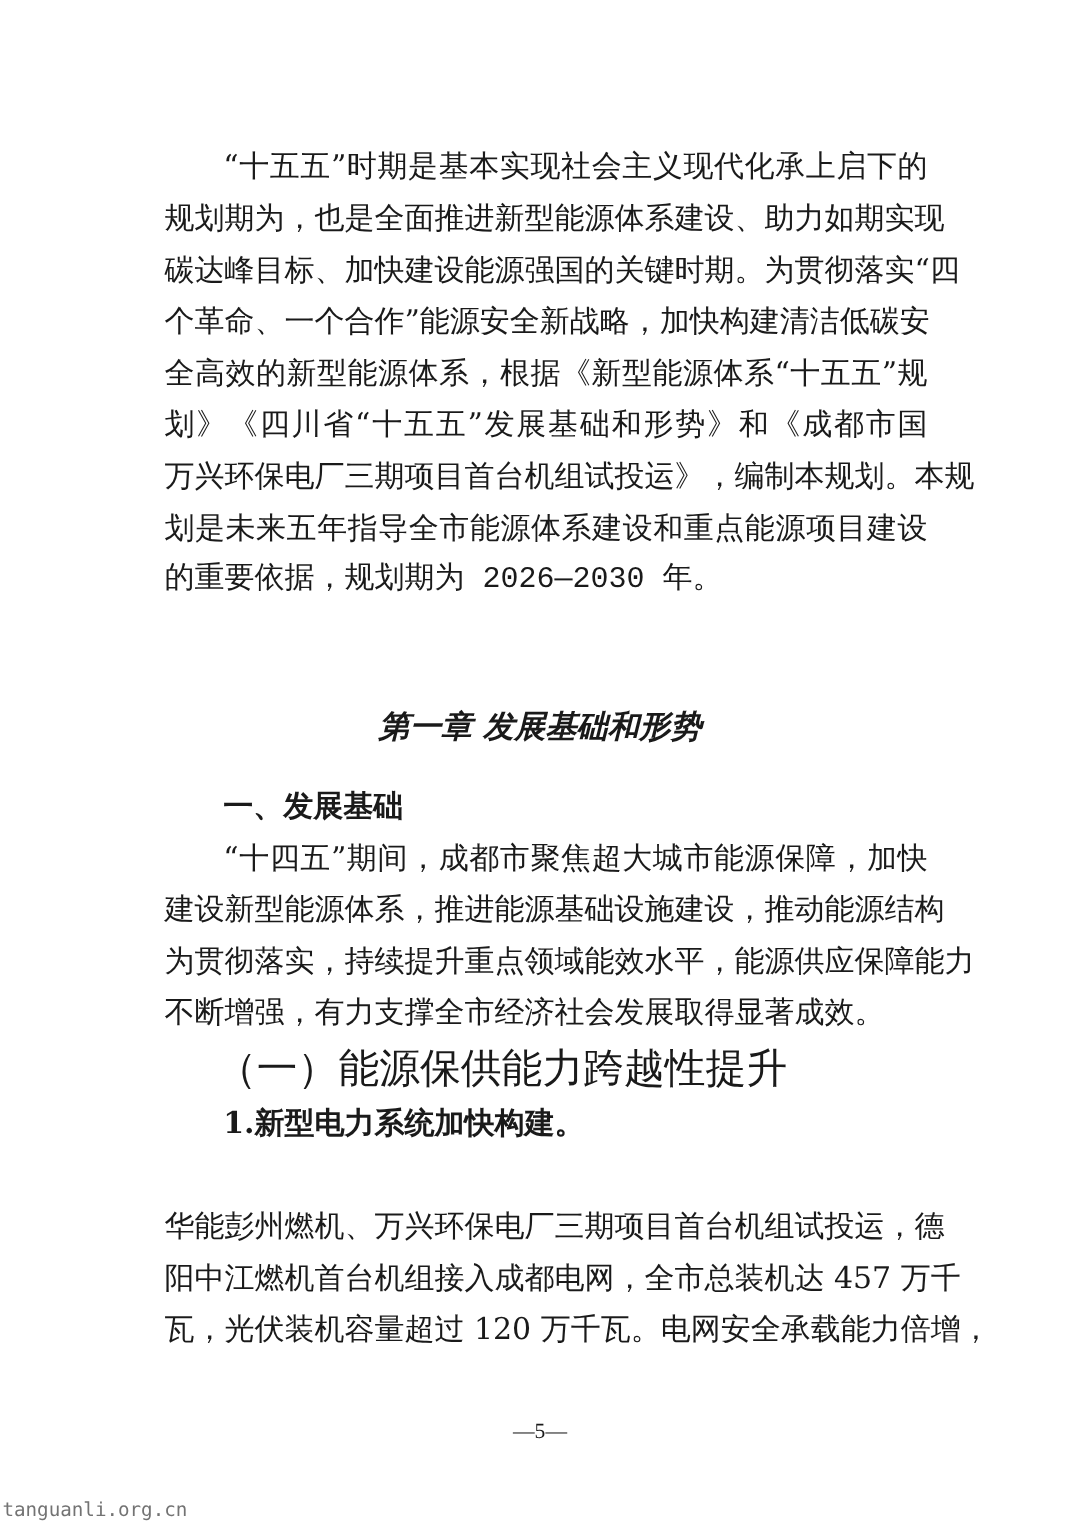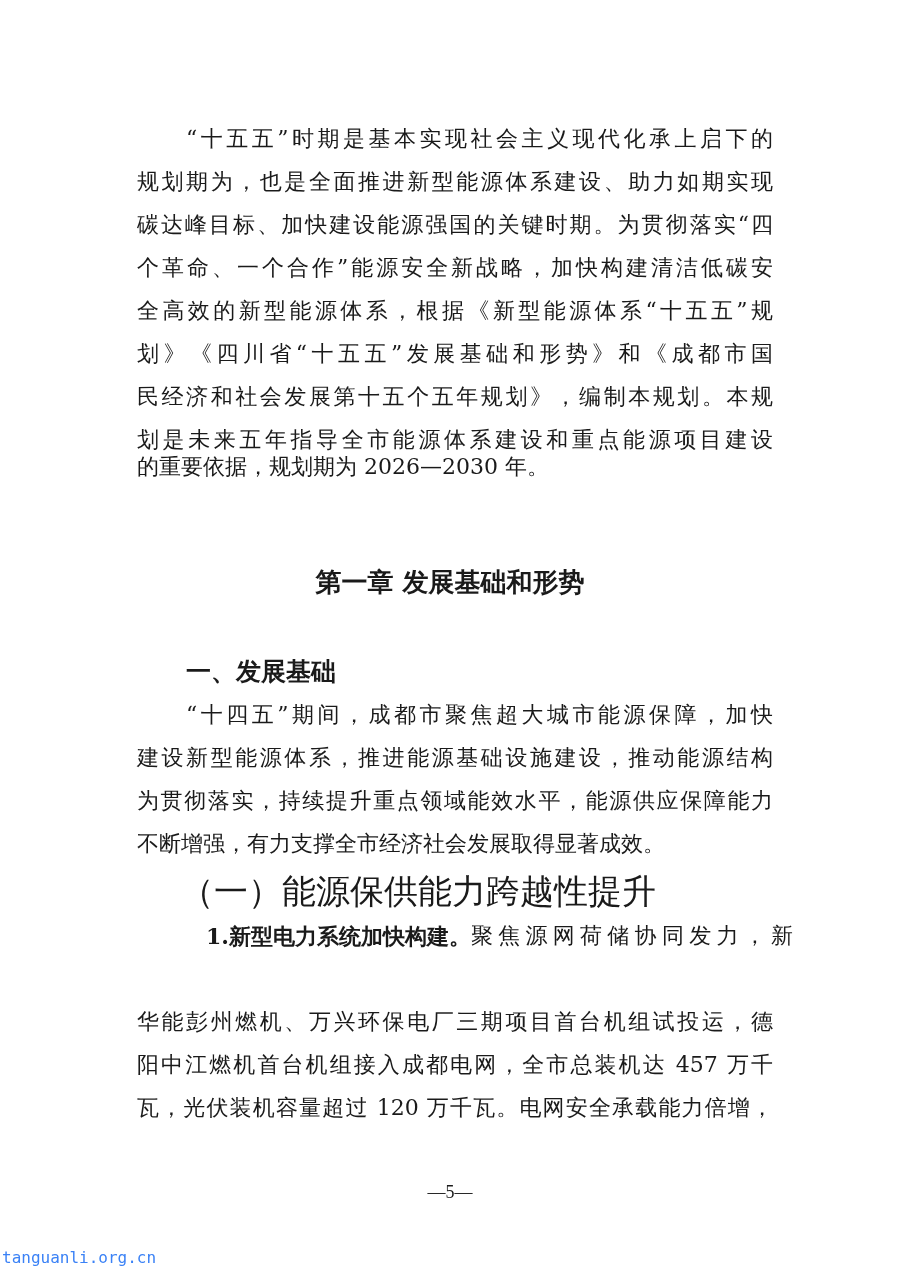--- a/index.html
+++ b/index.html
@@ -1,61 +1,60 @@
 <!DOCTYPE html>
 <html><head>
 <meta charset="utf-8">
 <style>
   html, body { margin: 0; padding: 0; background: #ffffff; }
   body { width: 900px; height: 1272px; position: relative; overflow: hidden;
          font-family: "DejaVu Serif", "Liberation Serif", serif; color: #1a1a1a; }
   .page { position: absolute; left: 0; top: 0; width: 900px; height: 1272px; background: #fff; }
-  .line { position: absolute; left: 137px; width: 636px; font-size: 22px; line-height: 30px;
+  .line { position: absolute; left: 137px; width: 636px; font-size: 25px; line-height: 30px;
           white-space: nowrap; text-align: justify; text-align-last: justify; letter-spacing: 0; }
   .line.last { text-align-last: left; }
-  .chapter { position: absolute; left: 0; width: 900px; top: 566px; text-align: center;
-             font-size: 26px; font-weight: bold; line-height: 32px; }
+  .chapter { position: absolute; left: 0; width: 900px; top: 590px; text-align: center;
+             font-size: 26px; font-weight: bold; line-height: 32px; font-style: italic; }
   .section { position: absolute; left: 186px; top: 657px; font-family: "DejaVu Sans", "Liberation Sans", sans-serif;
              font-size: 25px; font-weight: bold; line-height: 30px; }
   .sub { position: absolute; left: 180px; top: 876px; font-size: 34px; line-height: 30px; white-space: nowrap; }
   .bold { font-weight: bold; }
   .pagenum { position: absolute; left: 0; width: 900px; top: 1182px; text-align: center;
              font-family: "Liberation Serif", serif; font-size: 18px; }
   .watermark { position: absolute; left: 2px; top: 1248px; font-family: "DejaVu Sans Mono", monospace;
-               font-size: 16px; color: #3b82f6; }
+               font-size: 16px; color: #737373; }
 </style>
 </head>
 <body>
 
 <div class="page">
 
   <div class="line" style="top:124px; left:186px; width:587px;">“十五五”时期是基本实现社会主义现代化承上启下的</div>
   <div class="line" style="top:167px;">规划期为，也是全面推进新型能源体系建设、助力如期实现</div>
   <div class="line" style="top:210px;">碳达峰目标、加快建设能源强国的关键时期。为贯彻落实“四</div>
   <div class="line" style="top:253px;">个革命、一个合作”能源安全新战略，加快构建清洁低碳安</div>
   <div class="line" style="top:296px;">全高效的新型能源体系，根据《新型能源体系“十五五”规</div>
   <div class="line" style="top:339px;">划》《四川省“十五五”发展基础和形势》和《成都市国</div>
-  <div class="line" style="top:382px;">民经济和社会发展第十五个五年规划》，编制本规划。本规</div>
+  <div class="line" style="top:382px;">万兴环保电厂三期项目首台机组试投运》，编制本规划。本规</div>
   <div class="line" style="top:425px;">划是未来五年指导全市能源体系建设和重点能源项目建设</div>
-  <div class="line last" style="top:452px;">的重要依据，规划期为 2026—2030 年。</div>
+  <div class="line last" style="top:468px;font-family:Liberation Mono, monospace;">的重要依据，规划期为 2026—2030 年。</div>
 
   <div class="chapter">第一章  发展基础和形势</div>
 
   <div class="section">一、发展基础</div>
 
   <div class="line" style="top:700px; left:186px; width:587px;">“十四五”期间，成都市聚焦超大城市能源保障，加快</div>
   <div class="line" style="top:743px;">建设新型能源体系，推进能源基础设施建设，推动能源结构</div>
   <div class="line" style="top:786px;">为贯彻落实，持续提升重点领域能效水平，能源供应保障能力</div>
   <div class="line last" style="top:829px;">不断增强，有力支撑全市经济社会发展取得显著成效。</div>
 
   <div class="sub">（一）能源保供能力跨越性提升</div>
 
-  <div class="line" style="top:921px; left:186px; width:587px; display:flex; justify-content:space-between;margin-left:20px;">
+  <div class="line" style="top:921px; left:186px; width:587px; display:flex; justify-content:space-between;">
     <span class="bold">1.新型电力系统加快构建。</span>
-    <span style="flex:1; text-align:justify; text-align-last:justify;">聚焦源网荷储协同发力，新</span>
   </div>
   <div class="line" style="top:1007px;">华能彭州燃机、万兴环保电厂三期项目首台机组试投运，德</div>
   <div class="line" style="top:1050px;">阳中江燃机首台机组接入成都电网，全市总装机达 457 万千</div>
   <div class="line" style="top:1093px;">瓦，光伏装机容量超过 120 万千瓦。电网安全承载能力倍增，</div>
 
   <div class="pagenum">—5—</div>
 
   <div class="watermark">tanguanli.org.cn</div>
 </div>
 

